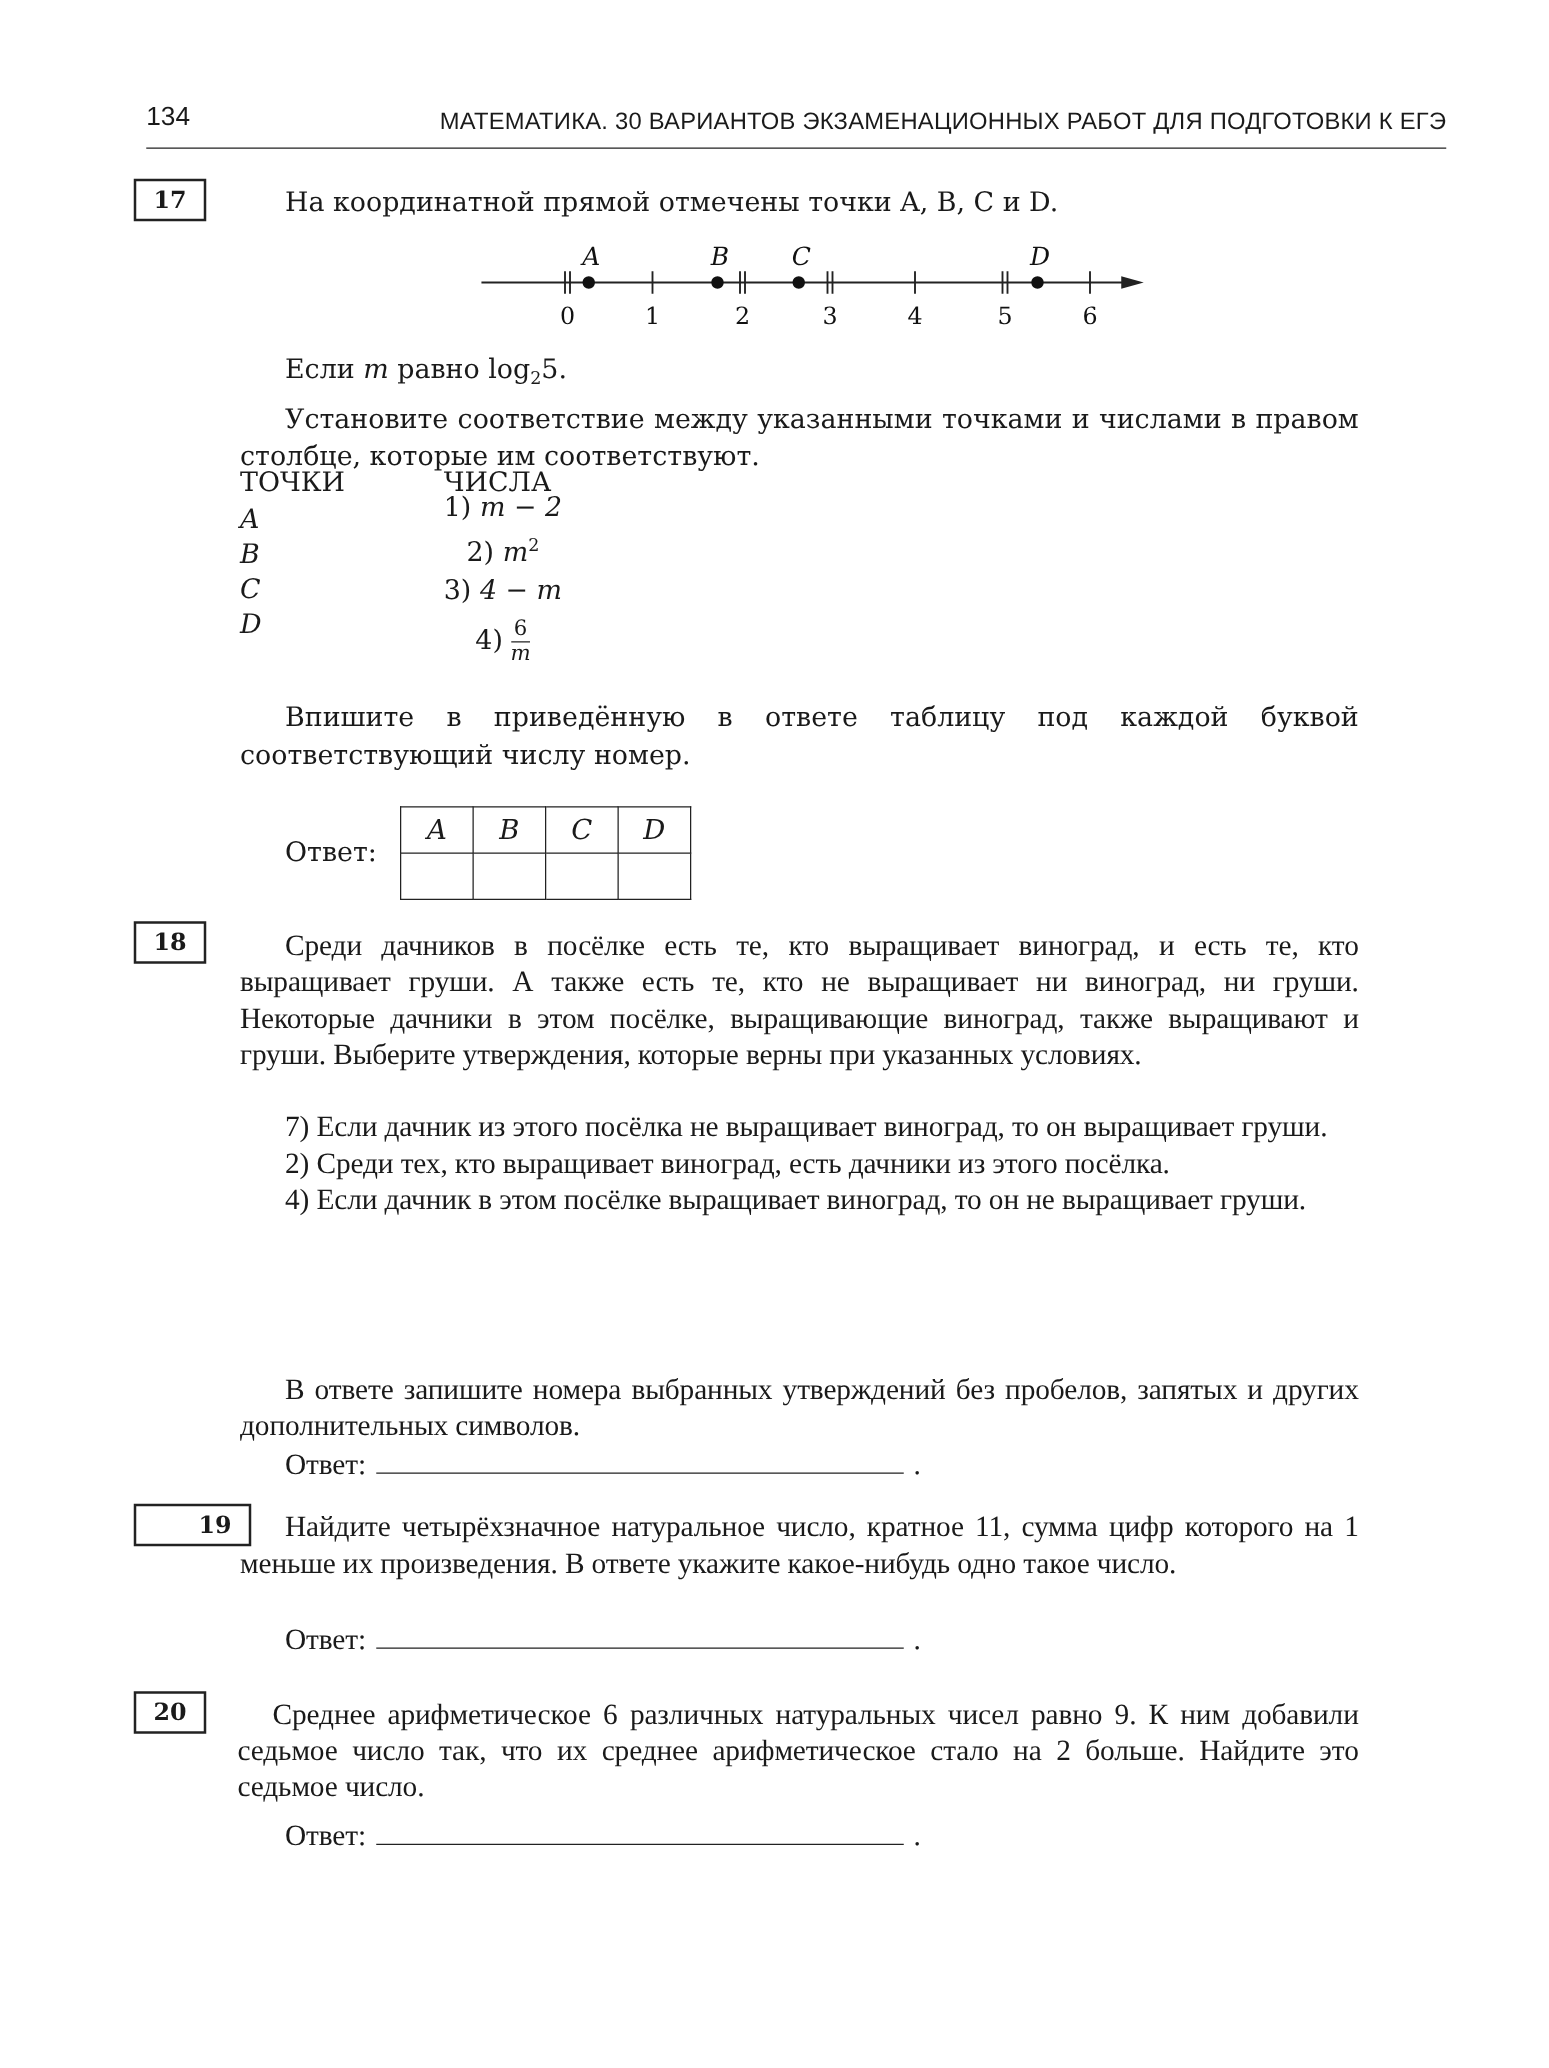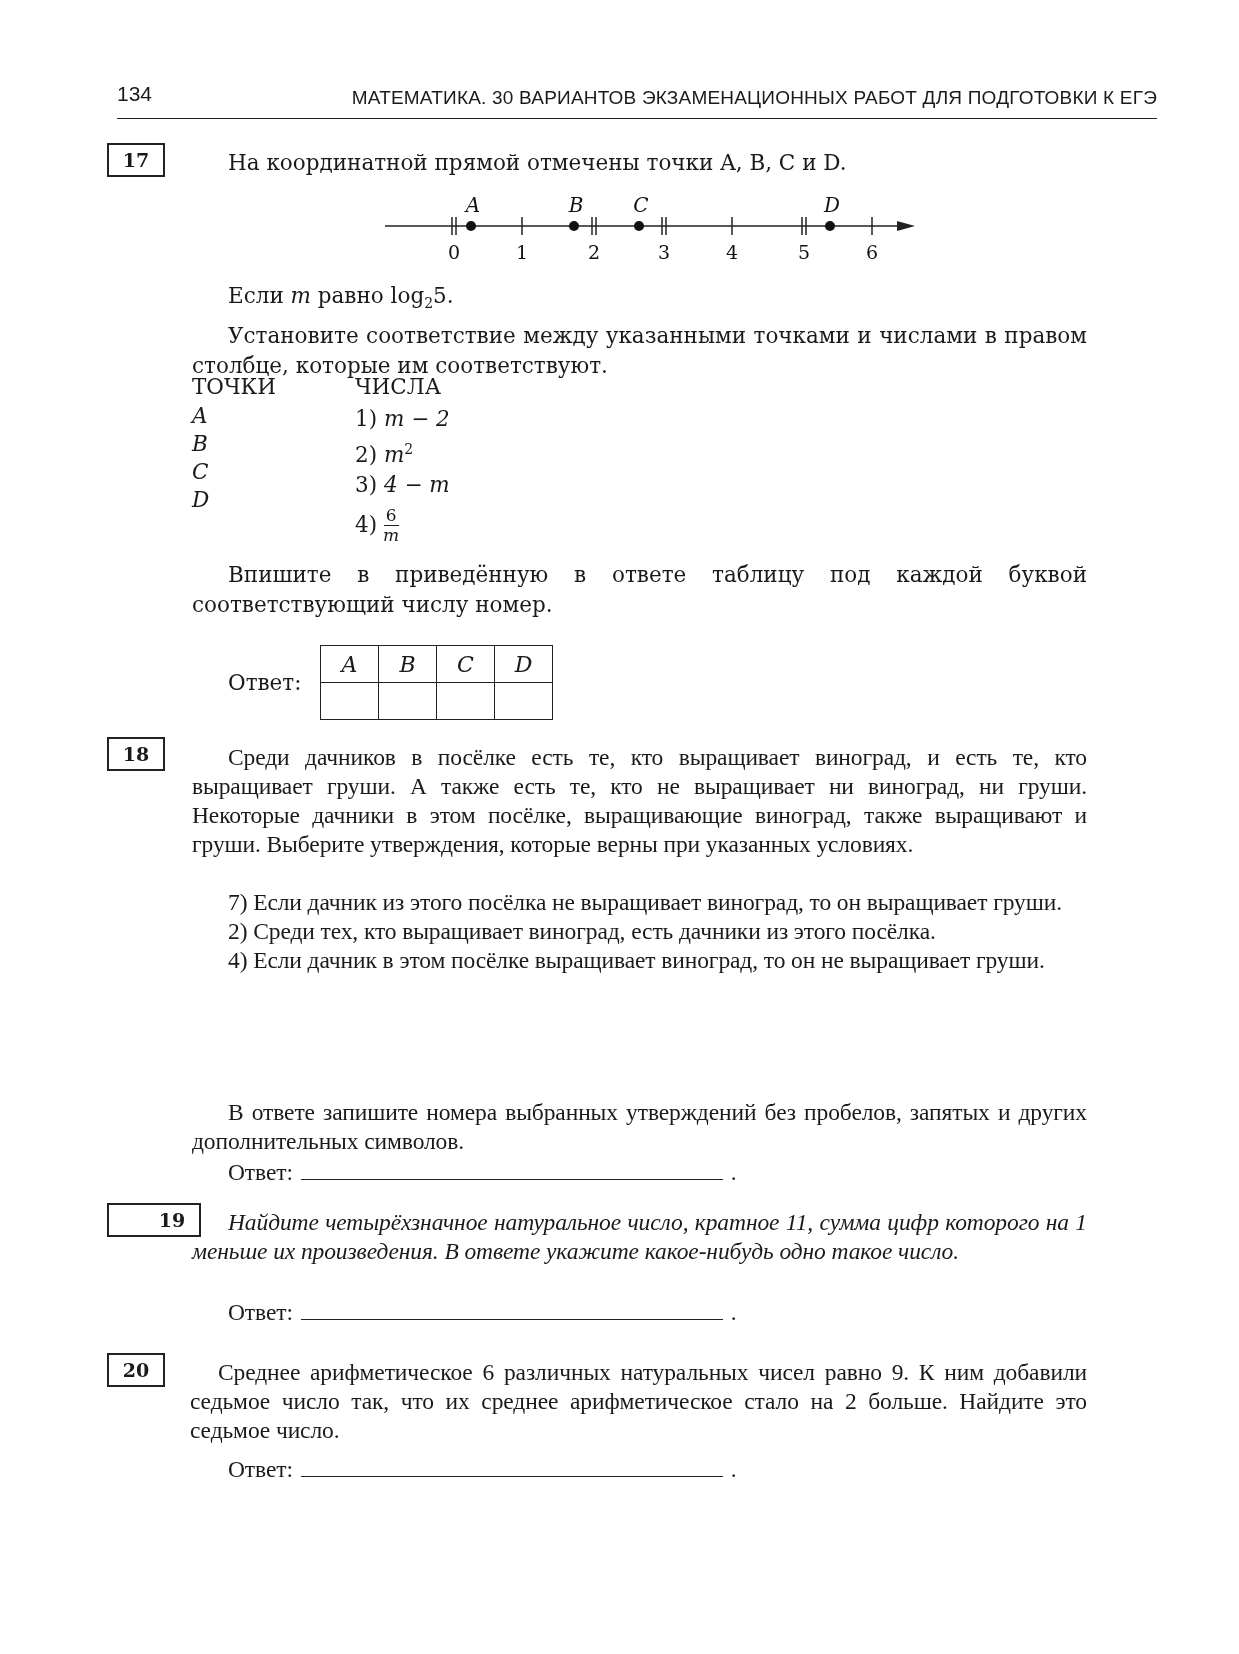--- a/index.html
+++ b/index.html
@@ -85,21 +85,21 @@
 <div class="text" style="left:192px; top:372px;">ТОЧКИ</div>
 <div class="text" style="left:355px; top:372px;">ЧИСЛА</div>
 
 <div class="text" style="left:192px; top:402px; line-height:28px; font-style:italic;">
   <div>A</div>
   <div>B</div>
   <div>C</div>
   <div>D</div>
 </div>
 
-<div class="text" style="left:355px; top:404px; line-height:30px;">
+<div class="text" style="left:355px; top:392px; line-height:30px;text-align:center;">
   <div><span>1)</span> <i class="m">m − 2</i></div>
   <div><span>2)</span> <i class="m">m</i><sup style="font-size:14px;">2</sup></div>
   <div><span>3)</span> <i class="m">4 − m</i></div>
   <div style="margin-top:6px;"><span>4)</span><span class="frac">
         <span class="num">6</span>
         <span class="den">m</span>
       </span></div>
 </div>
 
 <div class="text para ind" style="left:192px; top:560px; width:895px;">Впишите в приведённую в ответе таблицу под каждой буквой соответствующий числу номер.</div>
@@ -128,21 +128,21 @@
   <div class="para ind">7) Если дачник из этого посёлка не выращивает виноград, то он выращивает груши.</div>
   <div class="para ind">2) Среди тех, кто выращивает виноград, есть дачники из этого посёлка.</div>
   <div class="para ind">4) Если дачник в этом посёлке выращивает виноград, то он не выращивает груши.</div>
 </div>
 <div class="text para ind narrow" style="left:192px; top:1098px; width:895px; line-height:29px;">В ответе запишите номера выбранных утверждений без пробелов, запятых и других дополнительных символов.</div>
 <div class="text narrow" style="left:228px; top:1158px;">
   <span>Ответ:</span><span class="ans-line"></span><span>.</span>
 </div>
 
 <div class="task-num" style="top:1203px;padding-left:36px;">19</div>
-<div class="text para ind narrow" style="left:192px; top:1208px; width:895px; line-height:29px;font-style:italic;">Найдите четырёхзначное натуральное число, кратное 11, сумма цифр которого на 1 меньше их произведения. В ответе укажите какое-нибудь одно такое число.</div>
+<div class="text para ind narrow" style="left:192px; top:1208px; width:895px; line-height:29px;">Найдите четырёхзначное натуральное число, кратное 11, сумма цифр которого на 1 меньше их произведения. В ответе укажите какое-нибудь одно такое число.</div>
 <div class="text narrow" style="left:228px; top:1298px;">
   <span>Ответ:</span><span class="ans-line"></span><span>.</span>
 </div>
 
 <div class="task-num" style="top:1353px;">20</div>
 <div class="text para ind narrow" style="left:190px; top:1358px; width:897px; line-height:29px; text-indent:28px;">Среднее арифметическое 6 различных натуральных чисел равно 9. К ним добавили седьмое число так, что их среднее арифметическое стало на 2 больше. Найдите это седьмое число.</div>
 <div class="text narrow" style="left:228px; top:1455px;">
   <span>Ответ:</span><span class="ans-line"></span><span>.</span>
 </div>
 

